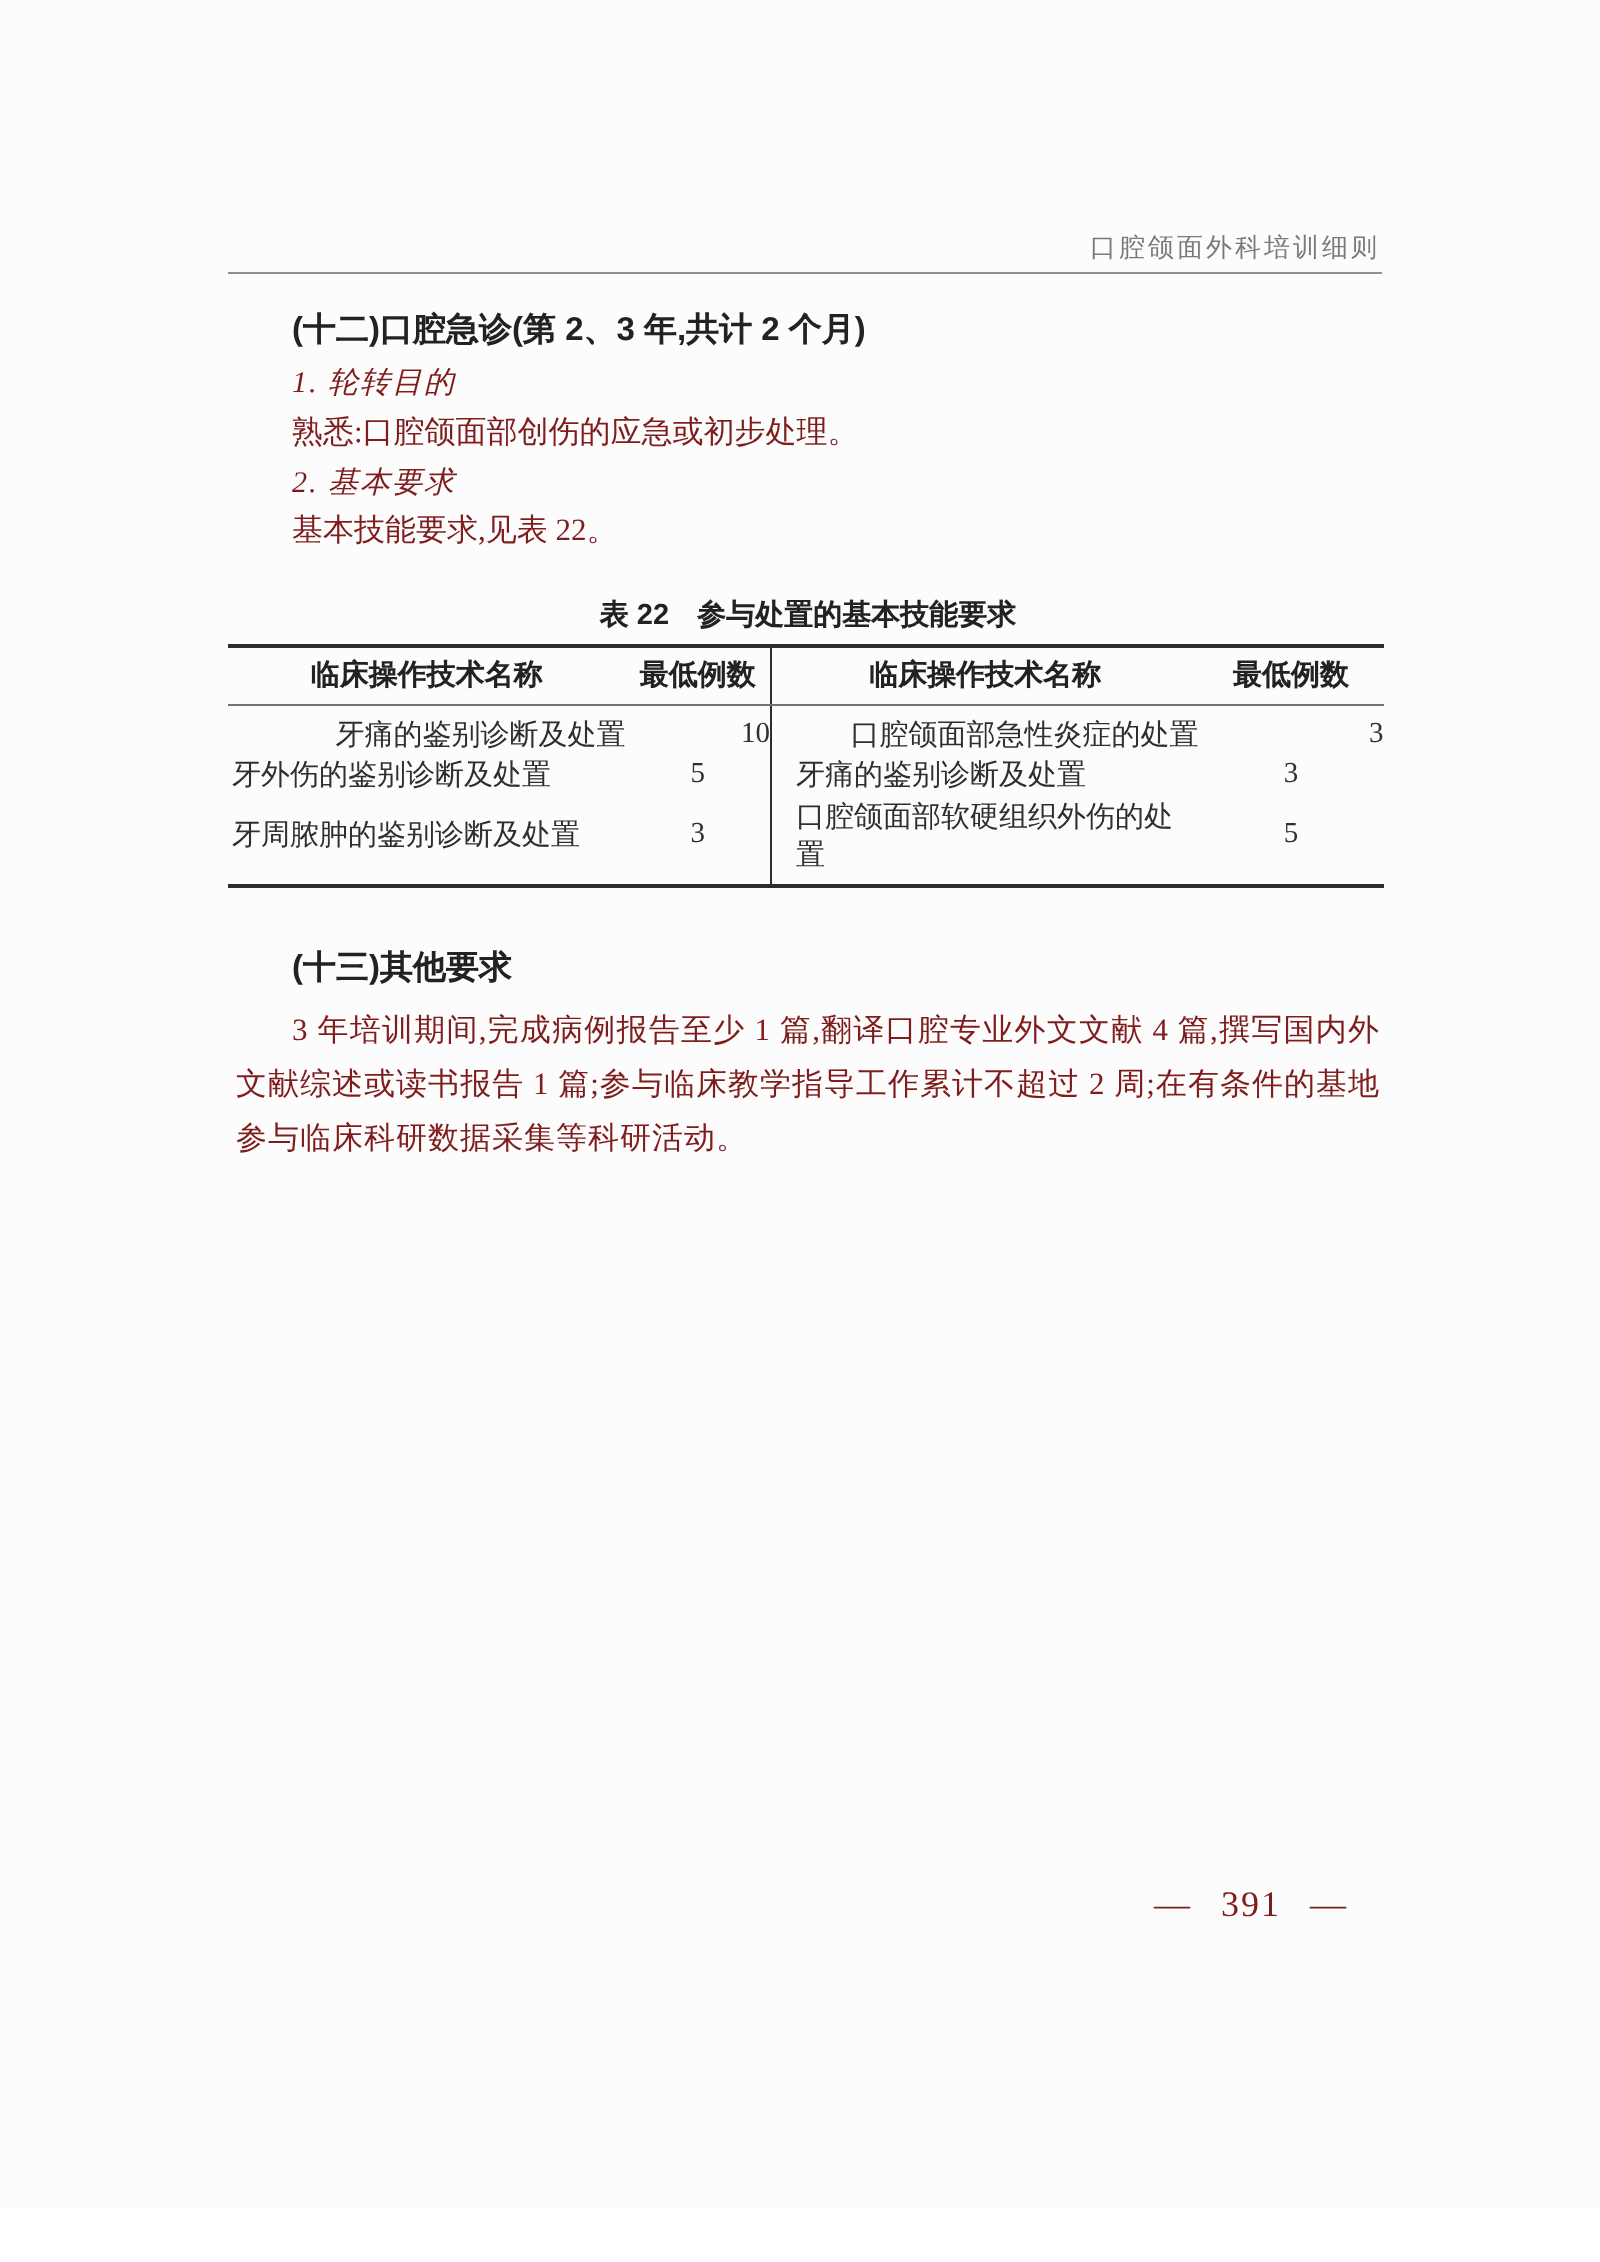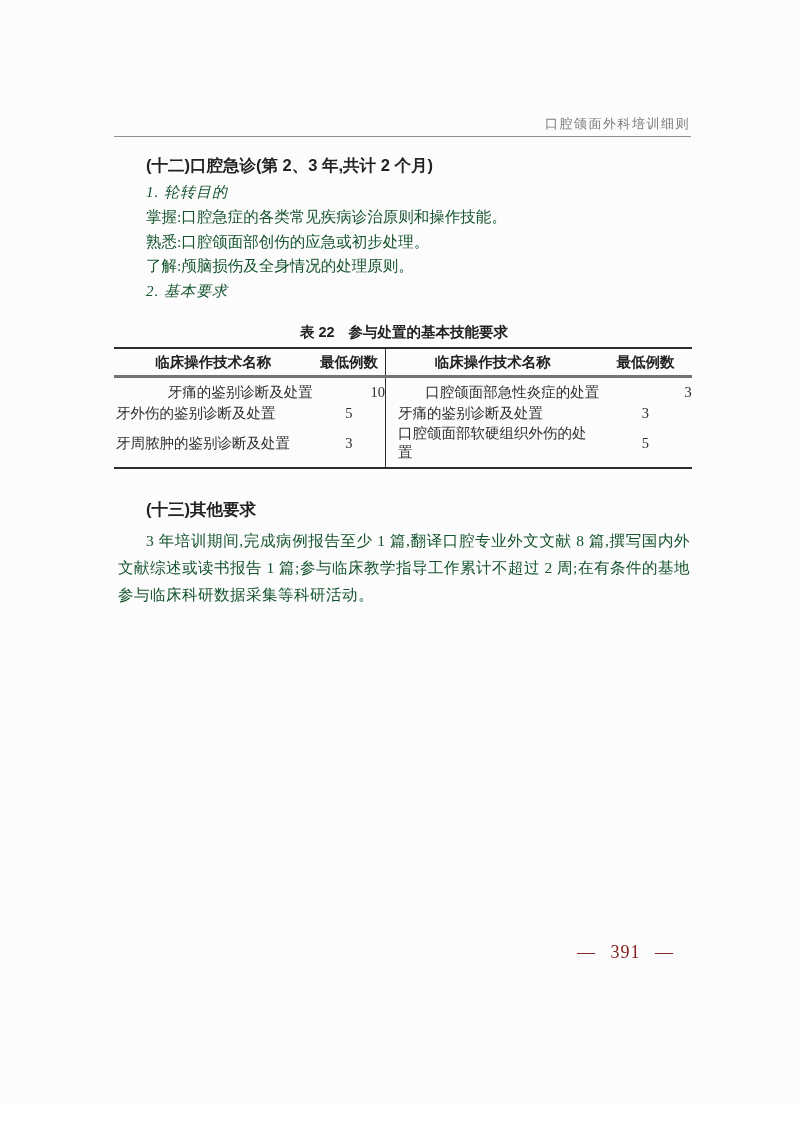--- a/index.html
+++ b/index.html
@@ -44,21 +44,21 @@
     font-size: 16.5px;
     line-height: 21px;
     padding-left: 28px;
     color: #222222;
   }
   .sec-heading.s12 { margin-bottom: 4px; }
   .para {
     font-size: 15.5px;
     line-height: 24.8px;
     text-indent: 28px;
-    color: #14532d;
+    color: #7f1d1d;
     font-family: Liberation Serif, serif;
   }
   .para.kai {
     font-style: italic;
     font-size: 15px;
     letter-spacing: 1px;
   }
   
   .tbl-caption {
     margin-top: 19px;
@@ -82,21 +82,21 @@
   table.t22 col.c-num-l  { width: 12.6%; }
   table.t22 col.c-name-r { width: 37.0%; }
   table.t22 col.c-num-r  { width: 16.0%; }
   table.t22 th {
     font-family: "Liberation Sans", "DejaVu Sans", sans-serif;
     font-weight: bold;
     font-size: 14.5px;
     height: 29px;
     text-align: center;
     vertical-align: middle;
-    border-bottom: 3px solid #737373;
+    border-bottom: 1px solid #737373;
     color: #222222;
   }
   table.t22 td {
     font-size: 14.5px;
     height: 22px;
     vertical-align: middle;
     color: #2f2f2f;
   }
   table.t22 .divider { border-right: 1.5px solid #2d2d2d; }
   table.t22 td.name-l { text-align: left; padding-left: 2px; }
@@ -129,24 +129,23 @@
 <div class="page">
 
   <div class="running-head">口腔颌面外科培训细则</div>
   <div class="head-rule"></div>
 
   <div class="main">
 
     <div class="sec-heading s12">(十二)口腔急诊(第 2、3 年,共计 2 个月)</div>
 
     <p class="para kai">1. 轮转目的</p>
-    <p class="para">掌握:口腔急症的各类常见疾病诊治原则和操作技能。</p>
     <p class="para">熟悉:口腔颌面部创伤的应急或初步处理。</p>
-    <p class="para">了解:颅脑损伤及全身情况的处理原则。</p>
     <p class="para kai">2. 基本要求</p>
+    <p class="para">基本技能要求,见表 22。</p>
 
     <div class="tbl-caption">
       <span class="cap-label">表 22</span><span>参与处置的基本技能要求</span>
     </div>
 
     <table class="t22">
       <colgroup>
         <col class="c-name-l">
           <col class="c-num-l">
           <col class="c-name-r">
@@ -176,19 +175,19 @@
         <tr class="last">
           <td class="name-l">牙周脓肿的鉴别诊断及处置</td>
           <td class="num divider">3</td>
           <td class="name-r">口腔颌面部软硬组织外伤的处置</td>
           <td class="num">5</td>
         </tr>
       </tbody>
     </table>
 
     <div class="sec-heading s13">(十三)其他要求</div>
-    <p class="para justified">3 年培训期间,完成病例报告至少 1 篇,翻译口腔专业外文文献 8 篇,撰写国内外文献综述或读书报告 1 篇;参与临床教学指导工作累计不超过 2 周;在有条件的基地参与临床科研数据采集等科研活动。</p>
+    <p class="para justified">3 年培训期间,完成病例报告至少 1 篇,翻译口腔专业外文文献 4 篇,撰写国内外文献综述或读书报告 1 篇;参与临床教学指导工作累计不超过 2 周;在有条件的基地参与临床科研数据采集等科研活动。</p>
 
   </div>
 
   <div class="folio">— 391 —</div>
 
 </div>
 
 </body></html>

